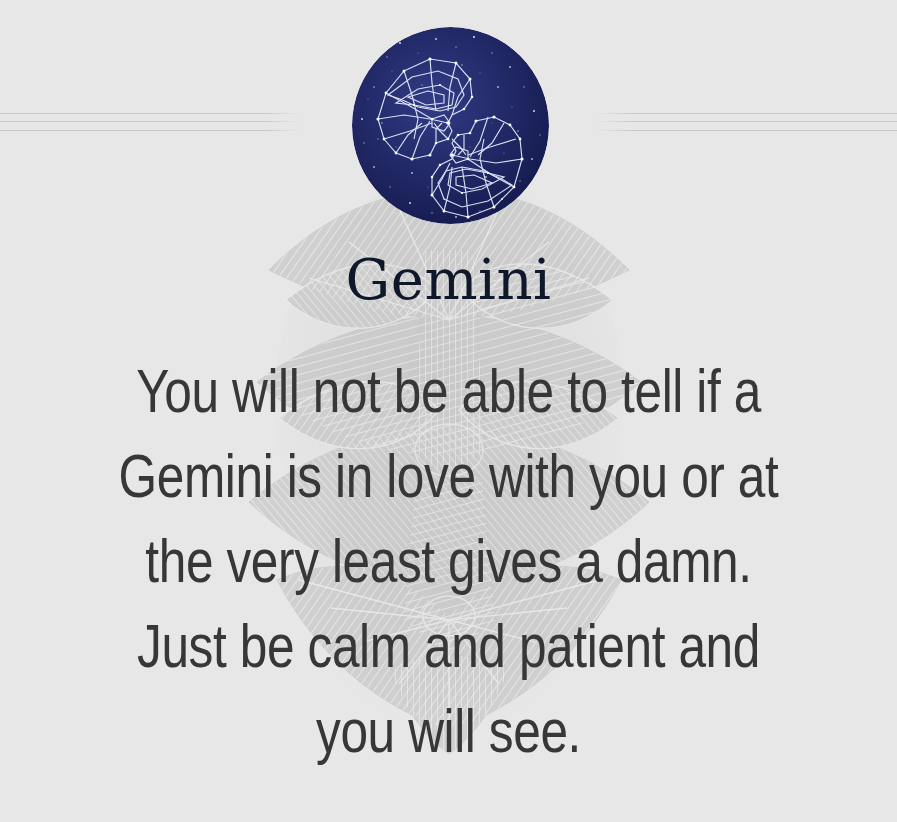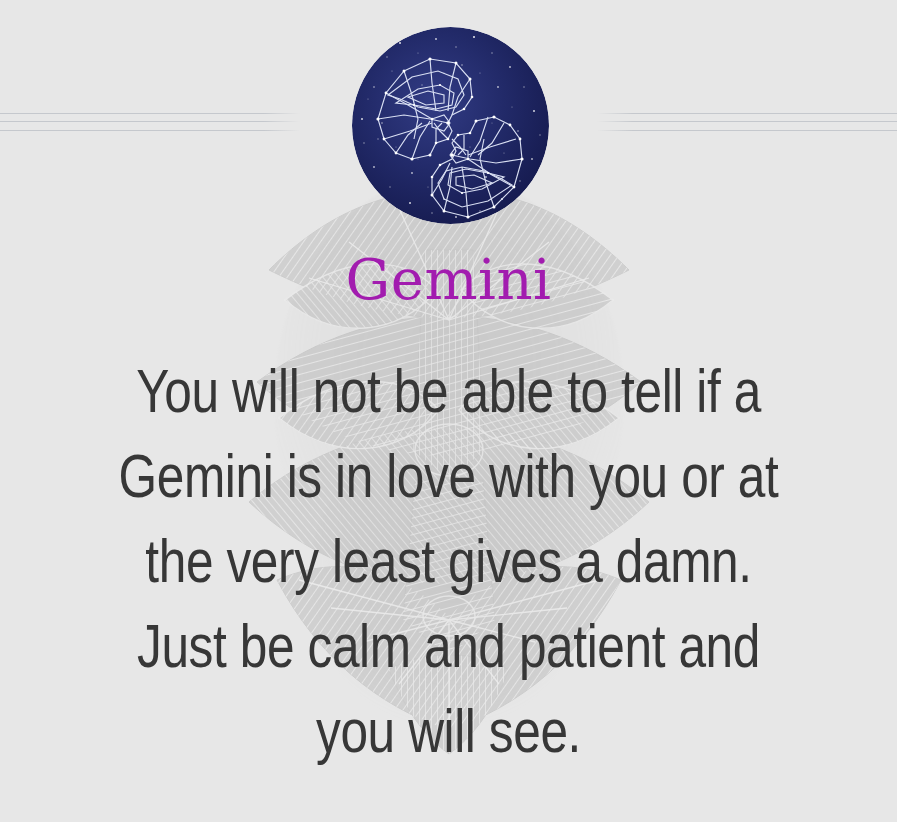--- a/index.html
+++ b/index.html
@@ -76,21 +76,21 @@
   #sign-name {
     position: absolute;
     top: 252px;
     left: 0;
     width: 100%;
     text-align: center;
     font-family: "DejaVu Serif", serif;
     font-size: 56px;
     font-weight: 400;
     letter-spacing: 0.5px;
-    color: #a21caf;
+    color: #0f172a;
     line-height: 1;
   }
 
   
   #quote {
     position: absolute;
     top: 348px;
     left: 0;
     width: 100%;
     text-align: center;

